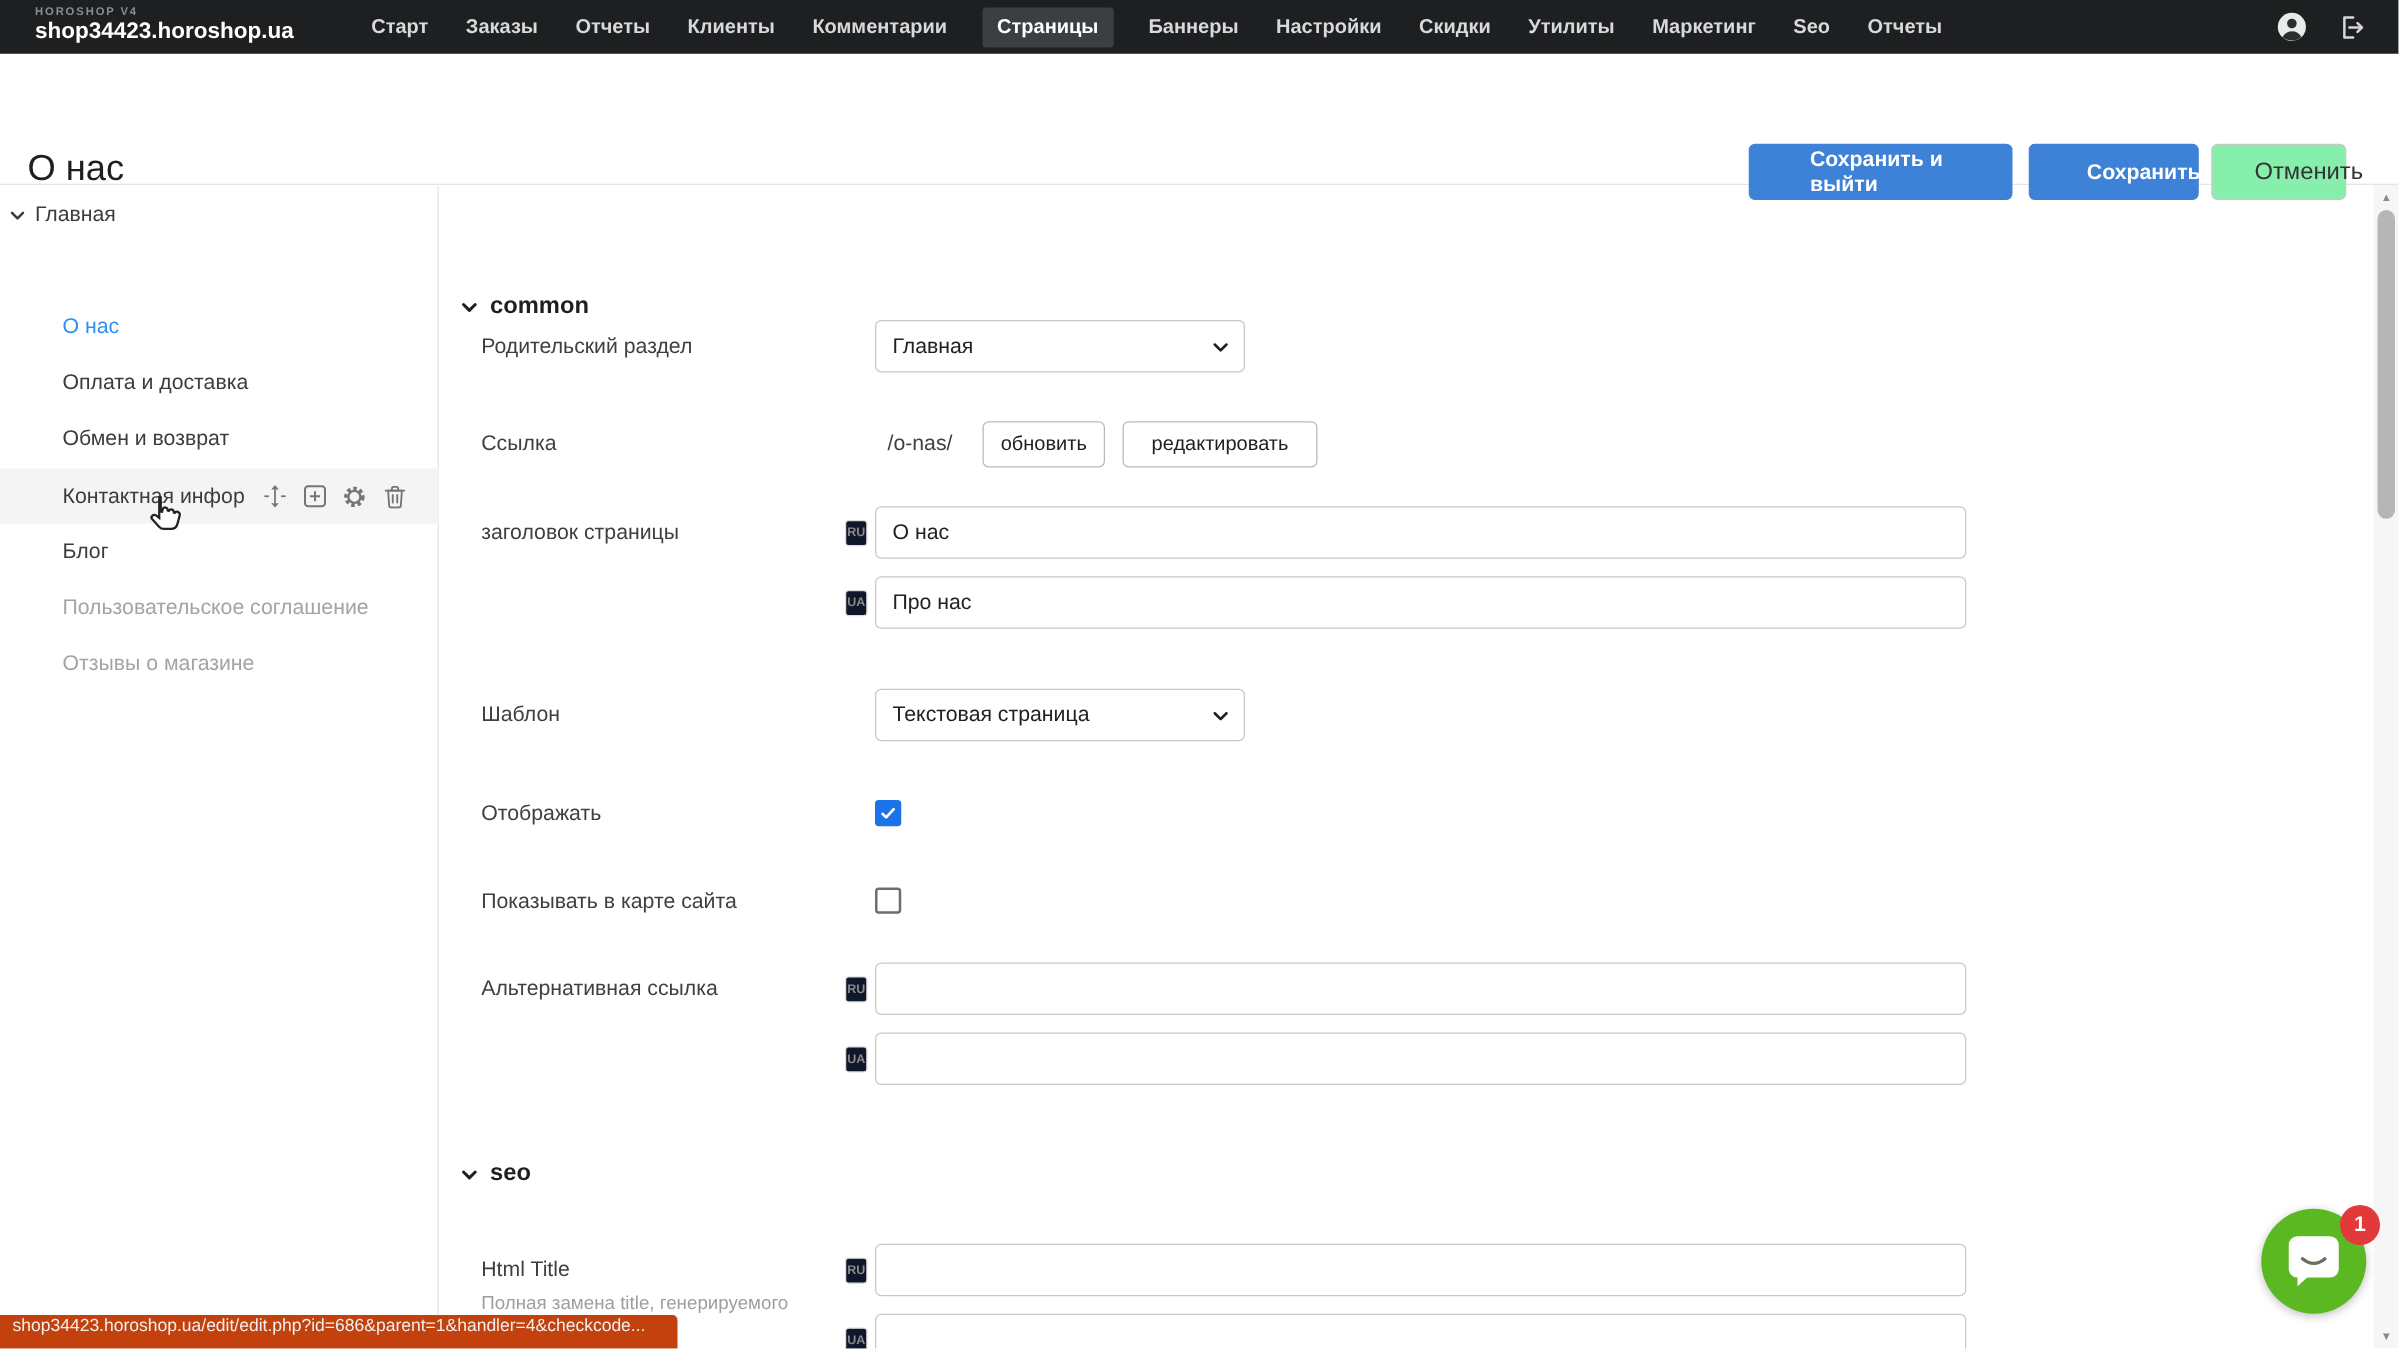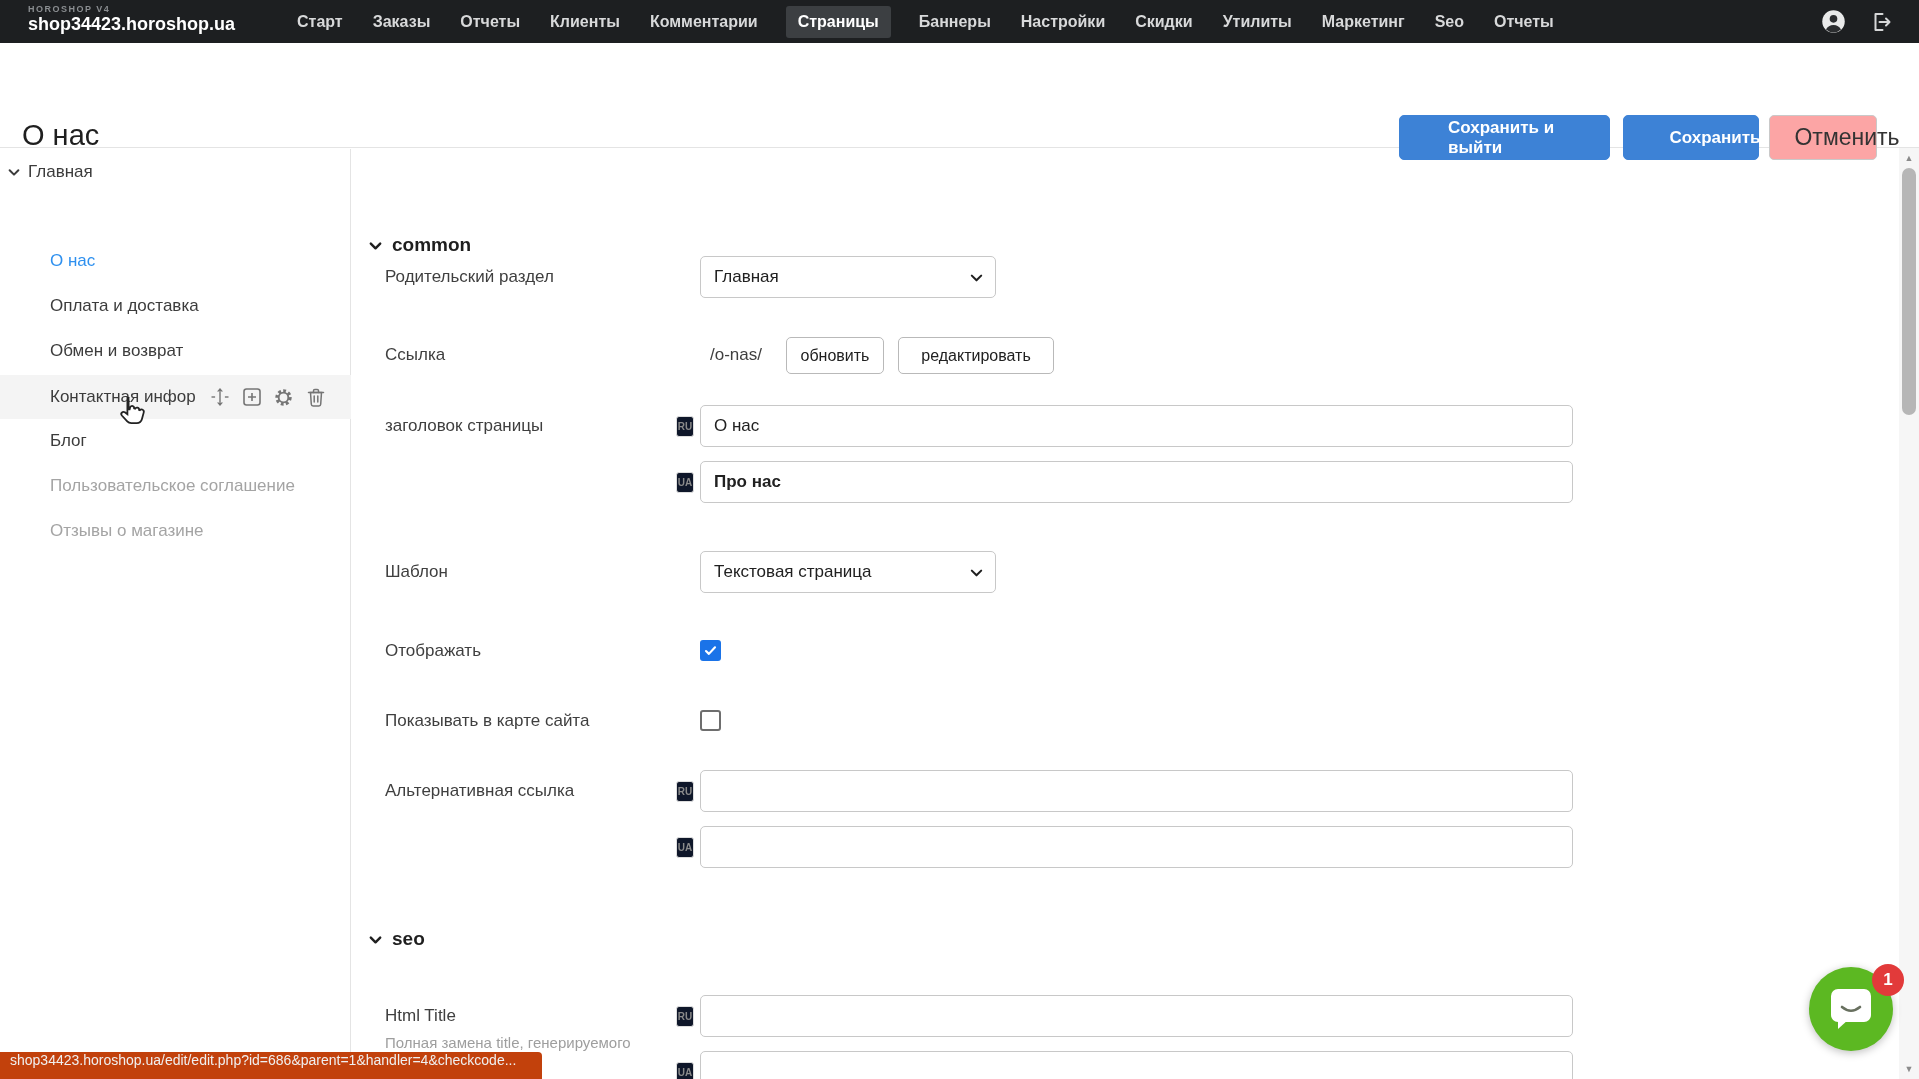--- a/index.html
+++ b/index.html
@@ -16,21 +16,21 @@
   .nav-item { font-size:16px; font-weight:bold; color:#d8d9da; padding:7px 2px; cursor:pointer; white-space:nowrap; }
   .nav-item.active { background:#3c3f42; color:#fff; border-radius:3px; padding:7px 12px; }
   .nav-right { position:absolute; right:24px; top:0; height:43px; display:flex; align-items:center; gap:20px; }
   .nav-icon-btn { width:28px; height:28px; display:flex; align-items:center; justify-content:center; cursor:pointer; }
 
   
   .pagehead { position:absolute; left:0; top:43px; width:1919px; height:105px; background:#fff; border-bottom:1px solid #e4e4e4; z-index:20; }
   .page-title { position:absolute; left:22px; top:76px; font-size:29px; color:#1f1f1f; }
   .btn { display:flex; align-items:center; justify-content:center; border-radius:5px; cursor:pointer;padding-left:48px; }
   .btn-blue { background:#3d82d6; color:#fff; font-weight:bold; font-size:17px; border:1px solid #3d82d6; }
-  .btn-plain { background:#fca5a5; color:#333; font-size:23px; border:1px solid #c9c9c9; }
+  .btn-plain { background:#86efac; color:#333; font-size:19px; border:1px solid #c9c9c9; }
   .btn-save-exit { position:absolute; left:1399px; top:72px; width:211px; height:45px; }
   .btn-save { position:absolute; left:1623px; top:72px; width:136px; height:45px; }
   .btn-cancel { position:absolute; left:1769px; top:72px; width:108px; height:45px; }
 
   
   .sidebar { position:absolute; left:0; top:149px; width:351px; height:930px; background:#fff; border-right:1px solid #e4e4e4; z-index:10; }
   .tree-row { position:absolute; left:0; width:351px; height:44px; display:flex; align-items:center; cursor:pointer; }
   .tree-row.hovered { background:#f4f4f4; }
   .tree-label { font-size:17px; color:#3c3c3c; white-space:nowrap; }
   .tree-label.muted { color:#a4a4a4; }
@@ -231,21 +231,21 @@
 
     <div class="flabel" style="top:197px;">Ссылка</div>
     <div class="link-path" style="top:197px;">/o-nas/</div>
     <div class="btn-small" style="left:434px; top:189px; width:98px;">обновить</div>
     <div class="btn-small" style="left:546px; top:189px; width:156px;">редактировать</div>
 
     <div class="flabel" style="top:268px;">заголовок страницы</div>
     <div class="lang-badge" style="top:268px;">RU</div>
     <input class="inp" style="top: 257px;" value="О нас">
     <div class="lang-badge" style="top:324px;">UA</div>
-    <input class="inp" style="top: 313px; font-weight: bold;" value="Про нас">
+    <input class="inp" style="top: 313px;" value="Про нас">
 
     <div class="flabel" style="top:414px;">Шаблон</div>
     <div class="sel" style="top:403px;">
       <span>Текстовая страница</span>
       <span class="sel-caret">
         <svg width="15" height="15" viewBox="0 0 16 16" fill="none" stroke="#1f1f1f" stroke-width="2.2" stroke-linecap="round" stroke-linejoin="round">
             <path d="M3 6l5 5 5-5"></path>
           </svg>
       </span>
     </div>

